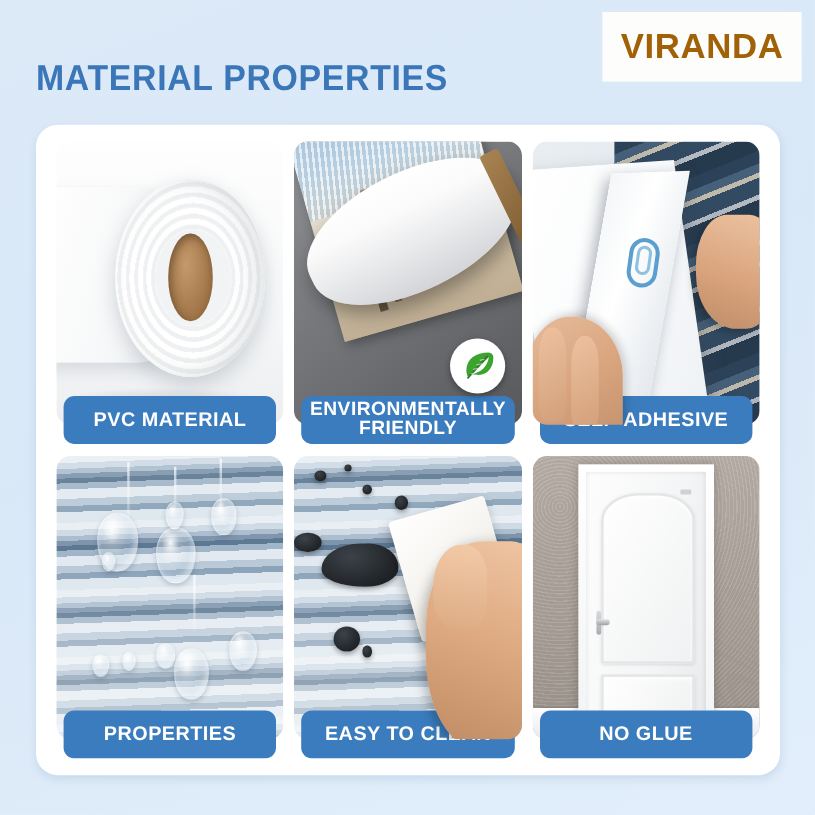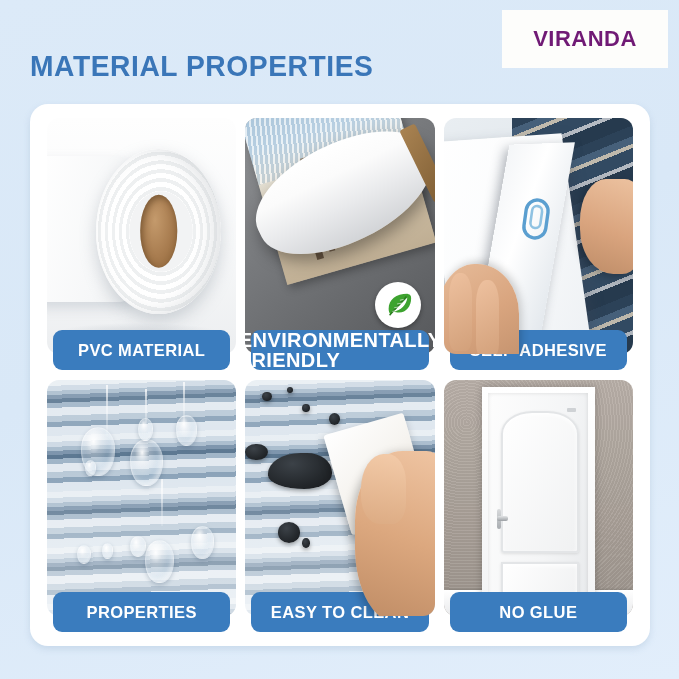--- a/index.html
+++ b/index.html
@@ -30,23 +30,23 @@
     width: 166px;
     height: 58px;
     background: #fdfdfb;
     display: flex;
     align-items: center;
     justify-content: center;
   }
   .brand-text {
     font-family: "Liberation Sans", sans-serif;
     font-weight: bold;
-    font-size: 22px;
+    font-size: 29px;
     letter-spacing: 0.5px;
-    color: #701a75;
+    color: #a16207;
   }
 
   
   .page-title {
     position: absolute;
     left: 30px;
     top: 49px;
     font-family: "Liberation Sans", sans-serif;
     font-weight: bold;
     font-size: 30px;
@@ -102,31 +102,32 @@
     position: absolute;
     left: 6px;
     right: 6px;
     bottom: 0;
     height: 40px;
     background: #3a7cbe;
     border-radius: 9px;
     display: flex;
     align-items: center;
     justify-content: center;
+    text-align: center;
     color: #ffffff;
     font-family: "Liberation Sans", sans-serif;
     font-weight: bold;
     font-size: 16.5px;
     letter-spacing: 0.4px;
     line-height: 1.02;
     padding: 0 4px;
     box-sizing: border-box;
     z-index: 5;
   }
-  .tile-label.two-line { font-size: 20px; }
+  .tile-label.two-line { font-size: 16px; }
 
   
   .photo-roll {
     width: 100%; height: 100%;
     background: linear-gradient(180deg,#fefefe 0%,#f7f8f9 55%,#eceef0 100%);
     position: relative;
   }
   .roll-sheet {
     position: absolute;
     left: -6%; top: 16%;

